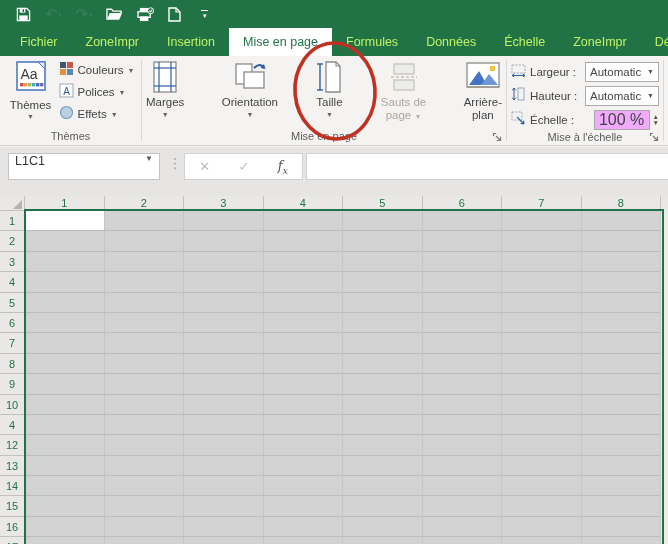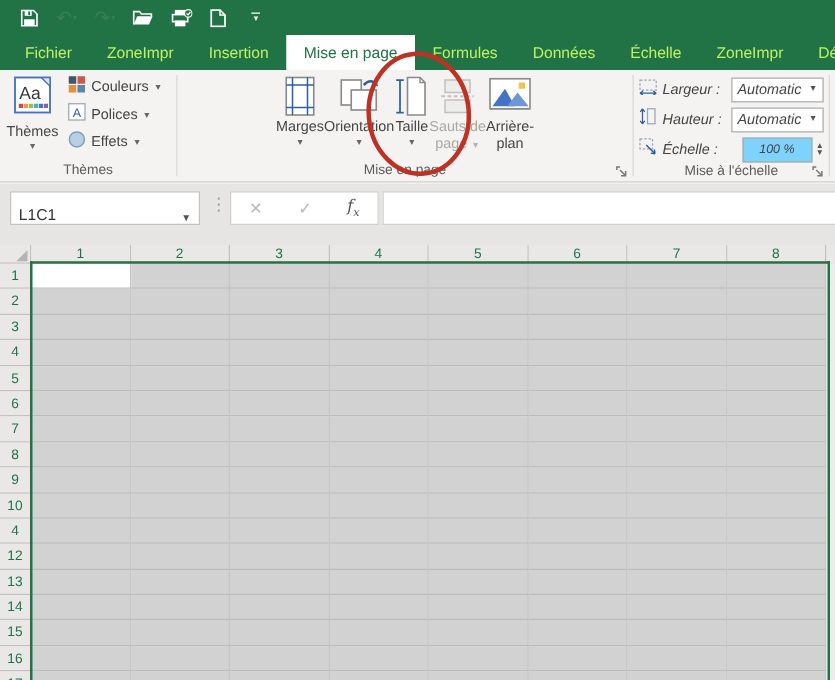--- a/index.html
+++ b/index.html
@@ -18,21 +18,21 @@
   .qat-custom .car { font-size:7px; }
 
   
   #tabrow { position:absolute; top:28px; left:0; width:668px; height:28px; background:#217346; display:flex; align-items:stretch; padding-left:6px; }
   .tab { color:#bef264; font-size:12.5px; line-height:28px; padding:0 14px; white-space:nowrap; cursor:default; }
   .tab.active { background:#ffffff; color:#217346; }
 
   
   #ribbon { position:absolute; top:56px; left:0; width:668px; height:90px; background:#f4f3f1; border-bottom:1px solid #d2d0ce; display:flex; }
   .rgroup { position:relative; height:100%; display:flex; flex-direction:column; }
-  .rgroup-body { flex:1; display:flex; }
+  .rgroup-body { flex:1; display:flex;justify-content:center; }
   .rgroup-label { font-size:11px; color:#5c5c5c; text-align:center; height:16px; line-height:14px; position:relative; }
   .rdivider { width:1px; background:#dad8d6; margin:4px 0 4px 0; }
   .launcher { position:absolute; right:3px; bottom:2px; width:11px; height:11px; }
 
   
   #themes-group { width:141px; }
   .big-btn { width:52px; display:flex; flex-direction:column; align-items:center; padding-top:3px; }
   .big-btn .lbl { font-size:11.5px; color:#444; margin-top:2px; }
   .caret { font-size:7px; color:#666; line-height:7px; margin-top:2px; }
   .small-col { display:flex; flex-direction:column; justify-content:flex-start; padding-top:4px; gap:2px; }
@@ -43,33 +43,33 @@
   
   #pagesetup-group { width:364px; }
   .lg-btn { display:flex; flex-direction:column; align-items:center; padding-top:4px; flex:0 0 auto; }
   .lg-btn .ic { height:36px; display:flex; align-items:flex-start; justify-content:center; }
   .lg-btn .lbl { font-size:11.5px; color:#444; line-height:13px; text-align:center; white-space:nowrap; }
   .lg-btn.disabled .lbl { color:#a9a7a4; }
   .lg-btn.disabled .caret { color:#b5b3b0; }
 
   
   #scale-group { width:156px; }
-  .scale-rows { display:flex; flex-direction:column; padding:5px 4px 0 4px; gap:3px; width:100%;font-style:italic; }
+  .scale-rows { display:flex; flex-direction:column; padding:5px 4px 0 4px; gap:3px; width:100%; }
   .scale-row { display:flex; align-items:center; height:21px; gap:4px; }
   .scale-row .lbl { font-size:11.5px; color:#444; white-space:nowrap; }
   .dropdown { margin-left:auto; width:74px; height:20px; background:#fff; border:1px solid #ababab; font-size:11.5px; color:#444; display:flex; align-items:center; padding:0 4px; }
   .dropdown .dd-caret { margin-left:auto; font-size:7px; color:#555; }
   .spinwrap { margin-left:auto; display:flex; align-items:center; }
-  .spinbox { width:56px; height:20px; background:#7dd3fc; border:1px solid #ababab; font-size:10px; color:#444; display:flex; align-items:center; justify-content:center; }
+  .spinbox { width:56px; height:20px; background:#f0abfc; border:1px solid #ababab; font-size:16px; color:#444; display:flex; align-items:center; justify-content:center; }
   .spinner { display:flex; flex-direction:column; margin-left:3px; line-height:6px; }
   .spinner span { font-size:6.5px; color:#555; }
 
   
   #formula-row { position:absolute; top:147px; left:0; width:668px; height:49px; background:#e7e5e3; }
-  #name-box { position:absolute; left:8px; top:6px; width:152px; height:27px; background:#fff; border:1px solid #c6c4c2; display:flex; align-items:flex-end; padding:0 6px; font-size:12.5px; color:#333; }
+  #name-box { position:absolute; left:8px; top:6px; width:152px; height:27px; background:#fff; border:1px solid #c6c4c2; display:flex; align-items:flex-start; padding:0 6px; font-size:12.5px; color:#333; }
   #name-box .dd-caret { margin-left:auto; font-size:8px; color:#555; }
   #fx-dots { position:absolute; left:168px; top:8px; font-size:14px; color:#a0a0a0; letter-spacing:0; }
   #fx-box { position:absolute; left:184px; top:6px; width:119px; height:27px; background:#fff; border:1px solid #d2d0ce; display:flex; align-items:center; justify-content:space-around; }
   .fx-x, .fx-check { color:#bcbcbc; font-size:13px; }
   .fx-fx { font-family:"DejaVu Serif", serif; font-style:italic; font-size:13px; color:#555; }
   #formula-input { position:absolute; left:306px; top:6px; width:362px; height:27px; background:#fff; border:1px solid #d2d0ce; border-right:none; font-size:12px; color:#333; display:flex; align-items:center; padding:0 6px; }
 
   
   #grid { position:absolute; top:196px; left:0; width:668px; height:348px; background:#e9e8e6; overflow:hidden; }
   #corner { position:absolute; left:0; top:0; width:25px; height:15px; background:#e9e8e6; border-right:1px solid #c3c1bf; border-bottom:1px solid #c3c1bf; }
@@ -202,21 +202,21 @@
             <span class="caret">▼</span>
           </div>
         </div>
       </div>
       <div class="rgroup-label">Thèmes</div>
     </div>
 
     <div class="rdivider"></div>
 
     <div class="rgroup" id="pagesetup-group">
-      <div class="rgroup-body" style="justify-content:center; padding:0 4px;">
+      <div class="rgroup-body" style="justify-content:space-between; padding:0 4px;">
 
         <div class="lg-btn">
           <span class="ic">
             <svg width="30" height="34" viewBox="0 0 30 34">
                 <rect x="4" y="2" width="22" height="30" fill="#fff" stroke="#8a8a8a" stroke-width="1.3"></rect>
                 <line x1="9" y1="2" x2="9" y2="32" stroke="#2f5f9e" stroke-width="1.2"></line>
                 <line x1="21" y1="2" x2="21" y2="32" stroke="#2f5f9e" stroke-width="1.2"></line>
                 <line x1="4" y1="8" x2="26" y2="8" stroke="#2f5f9e" stroke-width="1.2"></line>
                 <line x1="4" y1="26" x2="26" y2="26" stroke="#2f5f9e" stroke-width="1.2"></line>
               </svg>

